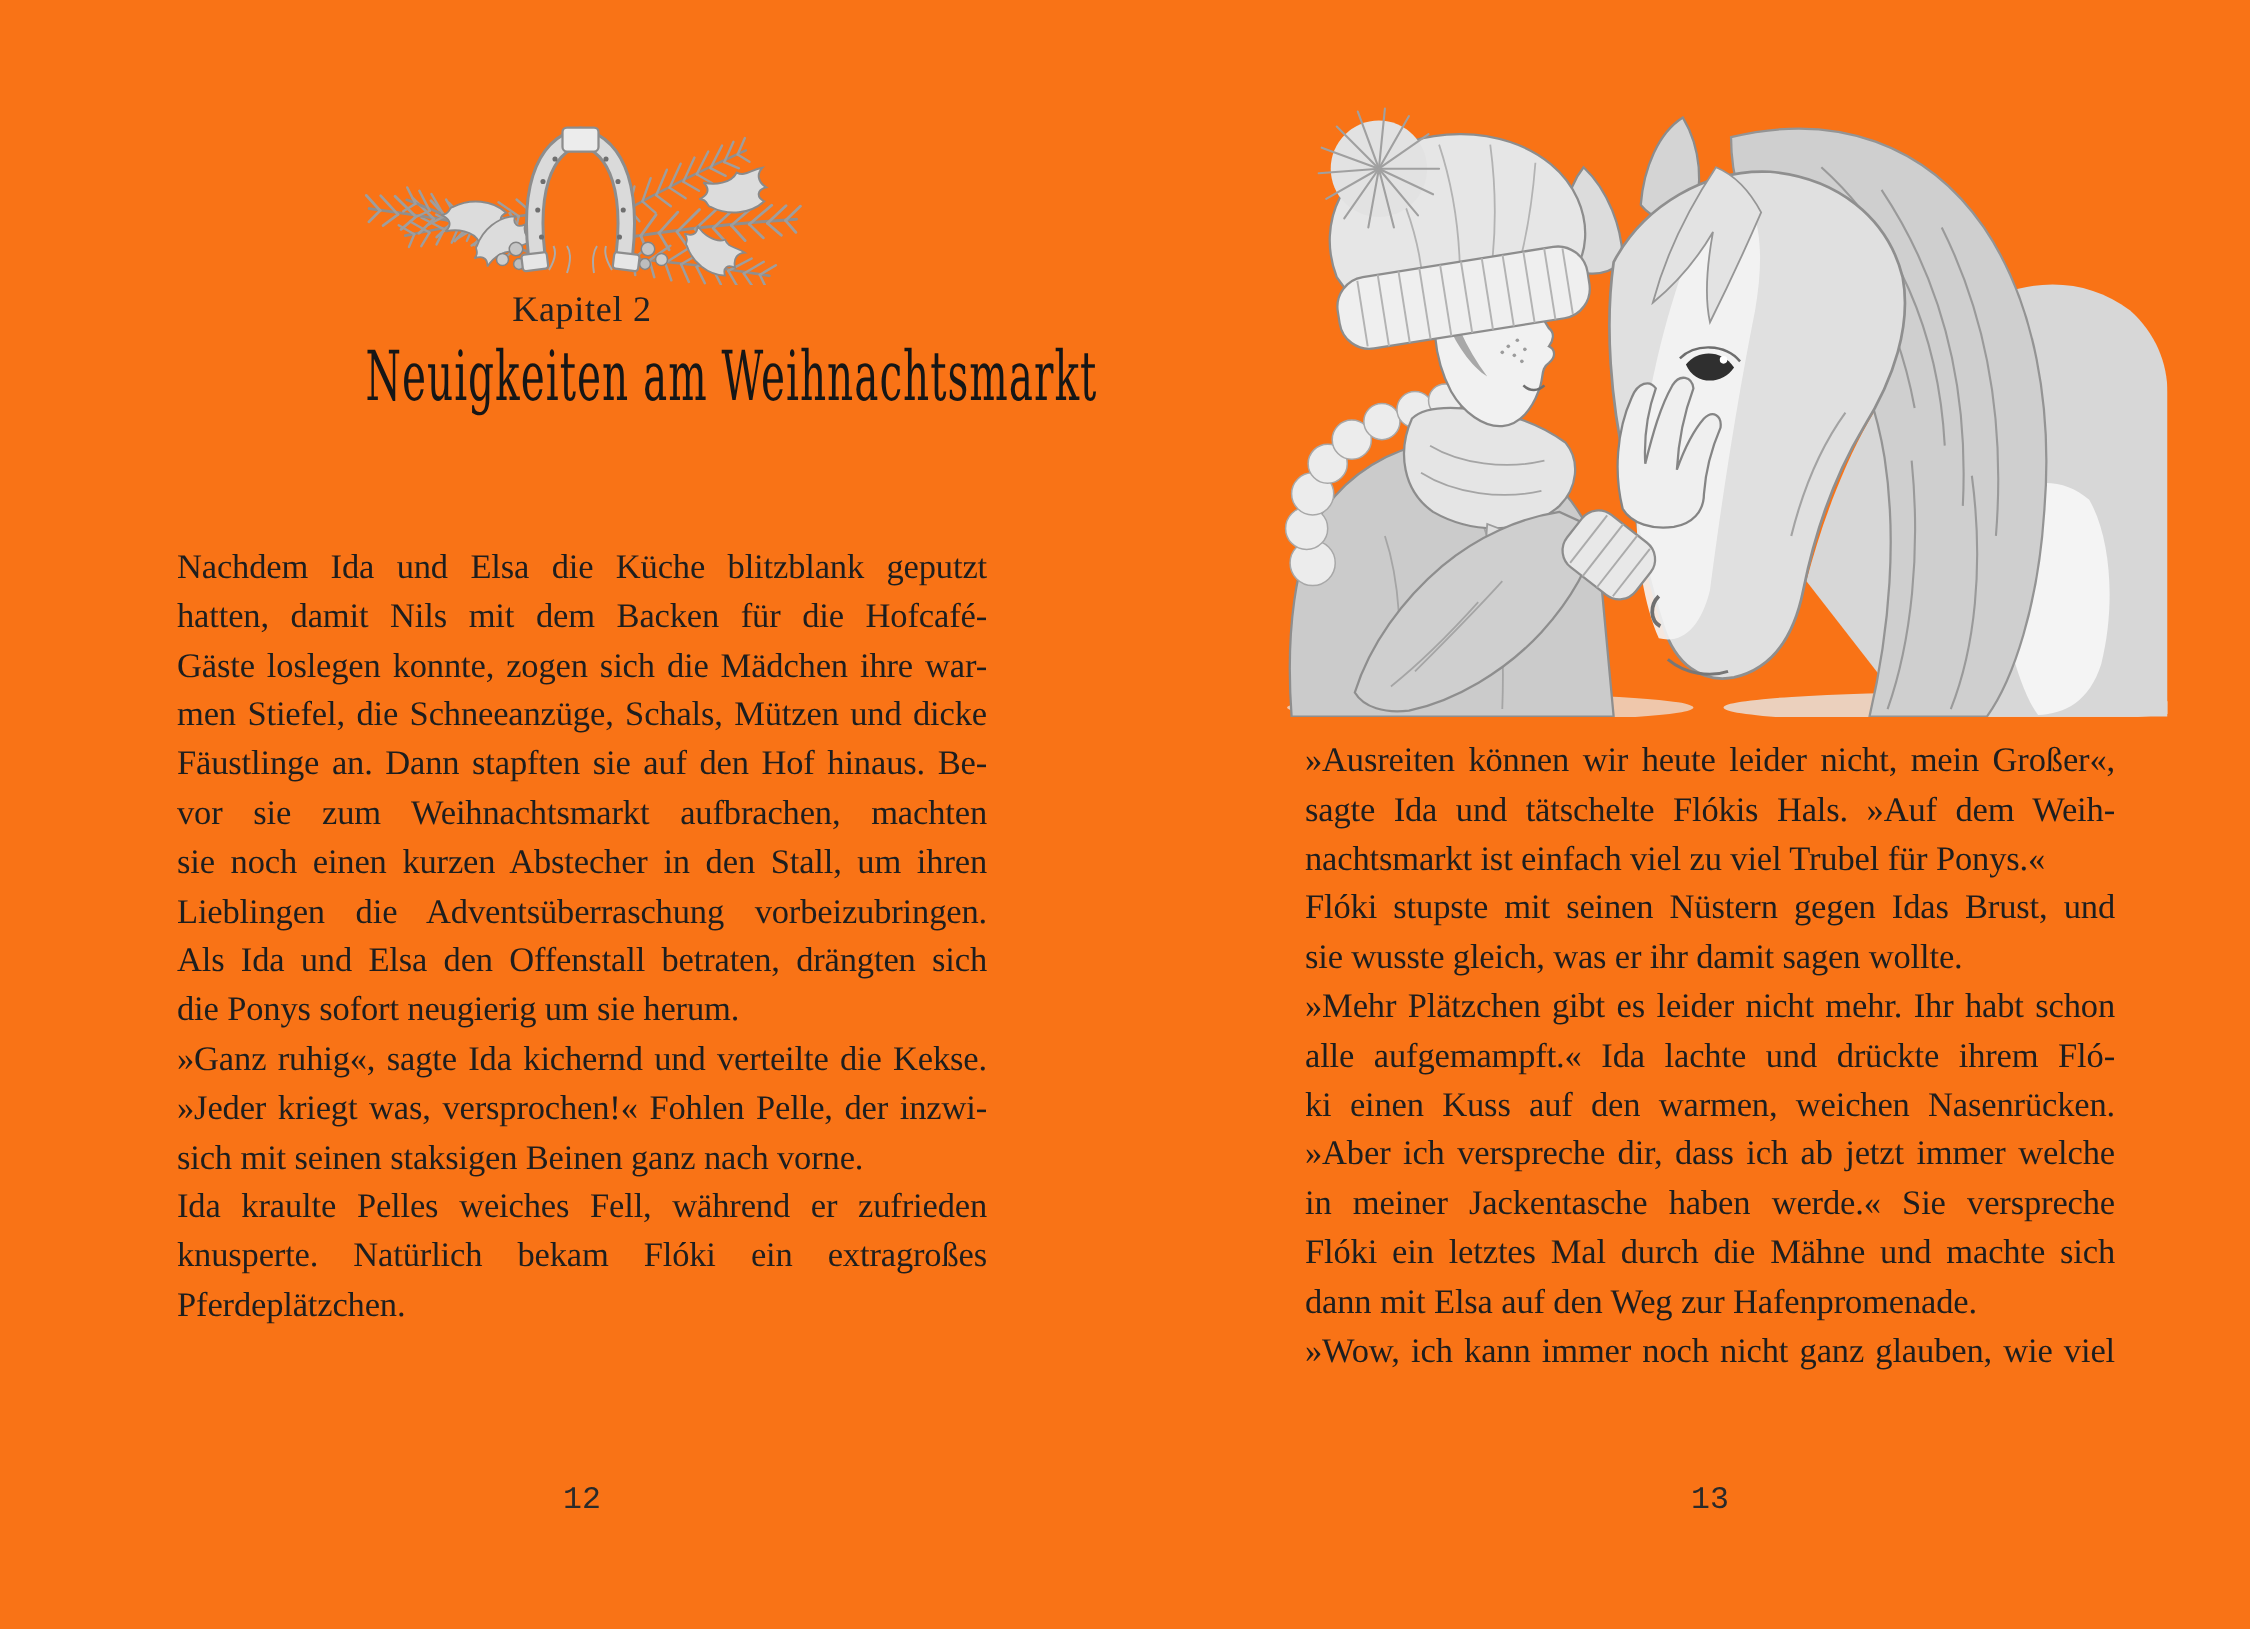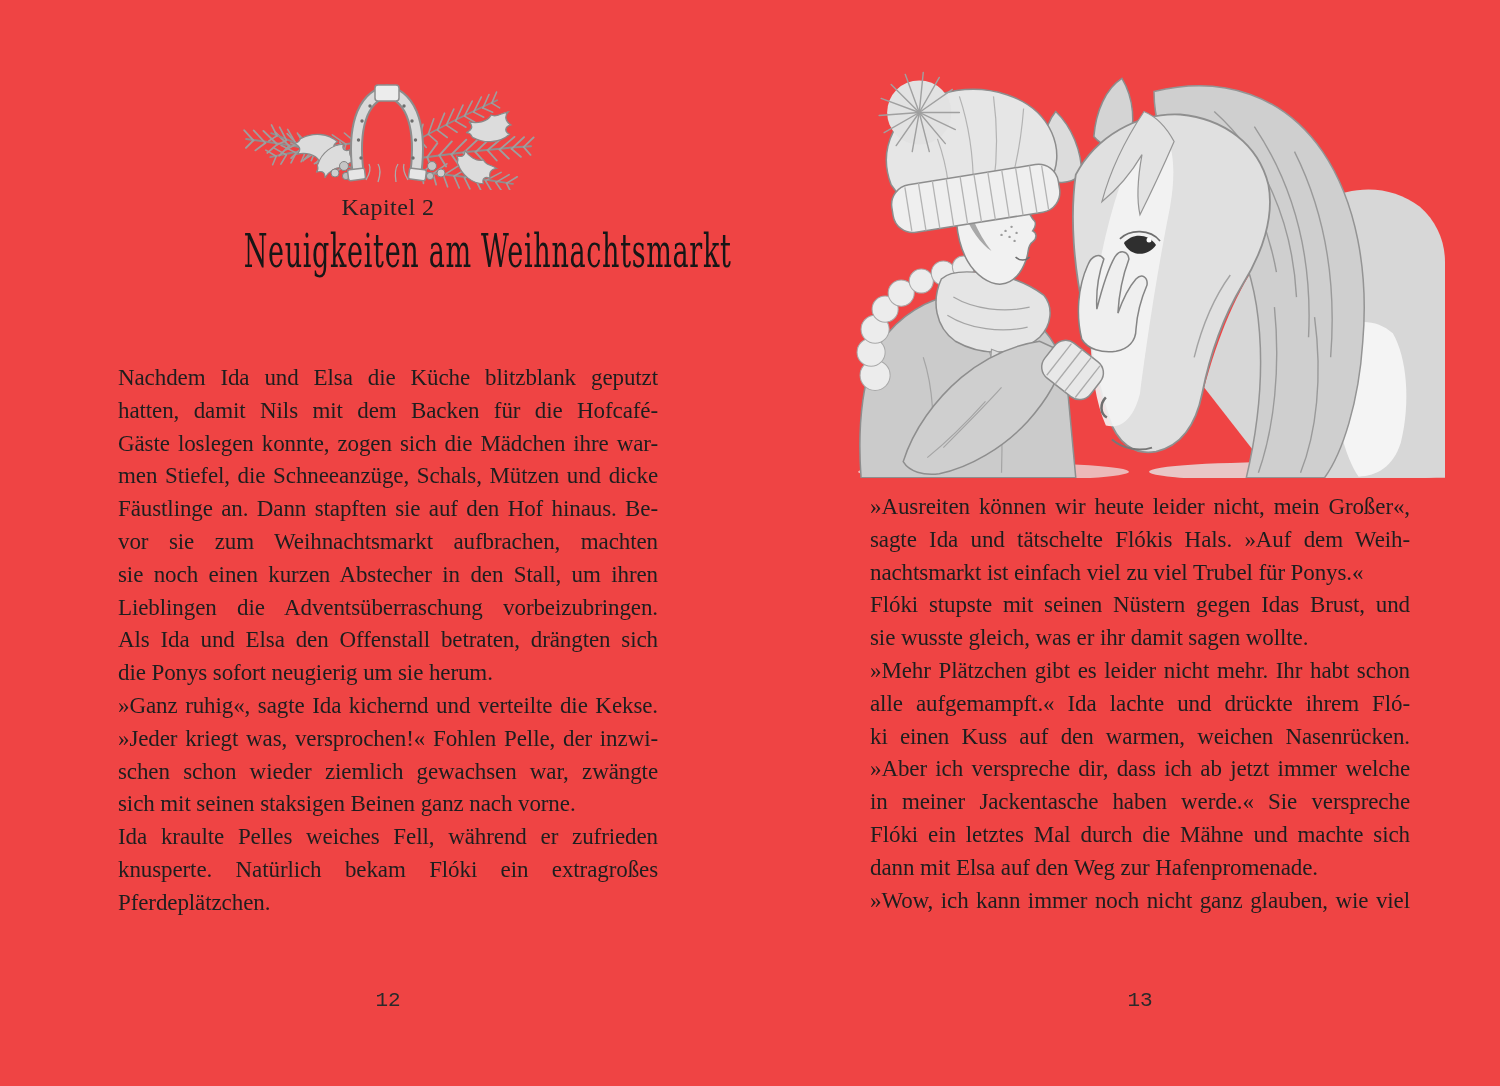--- a/index.html
+++ b/index.html
@@ -1,18 +1,18 @@
 <!DOCTYPE html>
 <html><head>
 <meta charset="utf-8">
 <style>
   html,body{margin:0;padding:0;background:#ffffff;}
   body{width:1500px;height:1086px;font-family:"Liberation Serif",serif;color:#1e1e1e;
        -webkit-font-smoothing:antialiased;}
-  .spread{position:relative;width:1500px;height:1086px;background:#ef4444;overflow:hidden;}
+  .spread{position:relative;width:1500px;height:1086px;background:#f97316;overflow:hidden;}
   .page{position:absolute;top:0;height:1086px;}
   .page-left{left:118px;width:540px;}
   .page-right{left:845px;width:540px;margin-left:25px;}
 
   .ornament{position:absolute;top:76px;left:50%;transform:translateX(-50%);width:364px;height:114px;}
   .kapitel{position:absolute;top:194px;left:0;width:100%;text-align:center;
            font-size:24px;letter-spacing:.5px;color:#222;}
   .chapter-title{position:absolute;top:224px;left:0;width:100%;text-align:right;white-space:nowrap;}
   .chapter-title .inner{display:inline-block;font-family:"DejaVu Serif",serif;font-size:41px;
            letter-spacing:1px;color:#161616;transform:scale(0.66,1.12);transform-origin:center top;}
@@ -124,21 +124,20 @@
         <div class="line stretch">Gäste loslegen konnte, zogen sich die Mädchen ihre war-</div>
         <div class="line stretch">men Stiefel, die Schneeanzüge, Schals, Mützen und dicke</div>
         <div class="line stretch">Fäustlinge an. Dann stapften sie auf den Hof hinaus. Be-</div>
         <div class="line stretch">vor sie zum Weihnachtsmarkt aufbrachen, machten</div>
         <div class="line stretch">sie noch einen kurzen Abstecher in den Stall, um ihren</div>
         <div class="line stretch">Lieblingen die Adventsüberraschung vorbeizubringen.</div>
         <div class="line stretch">Als Ida und Elsa den Offenstall betraten, drängten sich</div>
         <div class="line">die Ponys sofort neugierig um sie herum.</div>
         <div class="line stretch">»Ganz ruhig«, sagte Ida kichernd und verteilte die Kekse.</div>
         <div class="line stretch">»Jeder kriegt was, versprochen!« Fohlen Pelle, der inzwi-</div>
-        <div class="line stretch">schen schon wieder ziemlich gewachsen war, zwängte</div>
         <div class="line">sich mit seinen staksigen Beinen ganz nach vorne.</div>
         <div class="line stretch">Ida kraulte Pelles weiches Fell, während er zufrieden</div>
         <div class="line stretch">knusperte. Natürlich bekam Flóki ein extragroßes</div>
         <div class="line">Pferdeplätzchen.</div>
       </div>
 
     <div class="pagenum">12</div>
   </div>
 
   <div class="page page-right">

